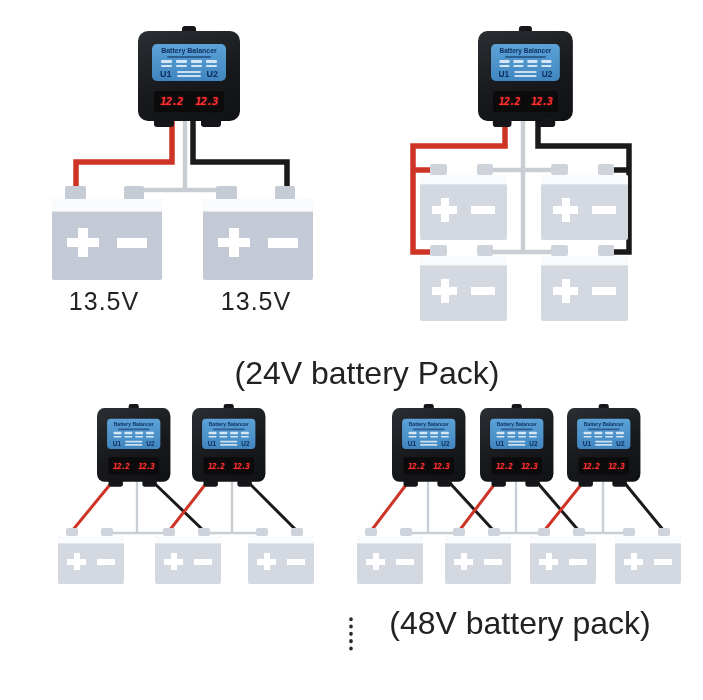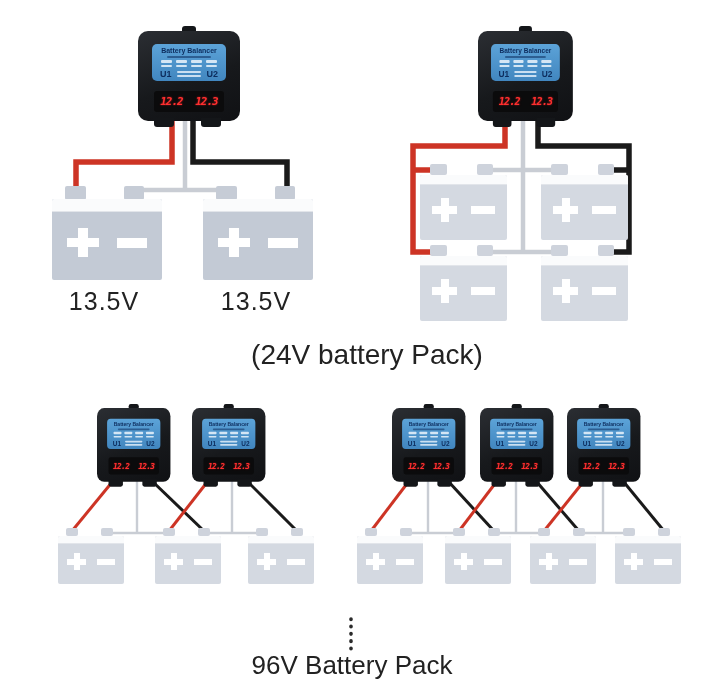--- a/index.html
+++ b/index.html
@@ -84,21 +84,21 @@
   }
   .device .displays .digit{
     font-family:"DejaVu Sans Mono",monospace;font-style:italic;font-weight:bold;
     font-size:11px;color:var(--display-red);text-shadow:0 0 2px rgba(255,40,40,0.65);
     letter-spacing:-1px;
   }
 
   
   .lbl{position:absolute;transform:translateX(-50%);white-space:nowrap;color:#222;z-index:4;}
   .voltage{font-size:25px;letter-spacing:1px;}
-  .caption{font-size:28px;}
+  .caption{font-size:32px;margin-top:16px;}
   .caption-small{font-size:26px;}
 </style>
 </head>
 <body>
 
 <div class="page">
 
   <svg class="wires" width="703" height="700" viewBox="0 0 703 700">
 
     <path class="wire-gray wire-gthick" d="M185,120 L185,190 M136,190 L227,190"></path>
@@ -125,21 +125,21 @@
     <path class="wire-black wire-thin" d="M536,481 L579,531"></path>
     <path class="wire-red wire-thin" d="M584,481 L544,531"></path>
     <path class="wire-black wire-thin" d="M623,481 L664,531"></path>
 
     <path class="dotted" d="M351,619 L351,653"></path>
   </svg>
 
   <div class="lbl voltage" style="left:104px;top:287px;">13.5V</div>
   <div class="lbl voltage" style="left:256px;top:287px;">13.5V</div>
   <div class="lbl caption" style="left:367px;top:339px;">(24V battery Pack)</div>
-  <div class="lbl caption-small" style="left:352px;top:650px;">96V Battery Pack</div>
+  <div class="lbl caption" style="left:520px;top:589px;">(48V battery pack)</div>
 <div class="device" style="left: 138px; top: 31px; transform: scale(1, 1);">
     <div class="top-tab"></div>
     <div class="shell"></div>
     <div class="foot f1"></div>
     <div class="foot f2"></div>
     <div class="plate">
       <div class="title">Battery Balancer</div>
       <div class="subline"></div>
       <div class="specs">
           <i></i>

